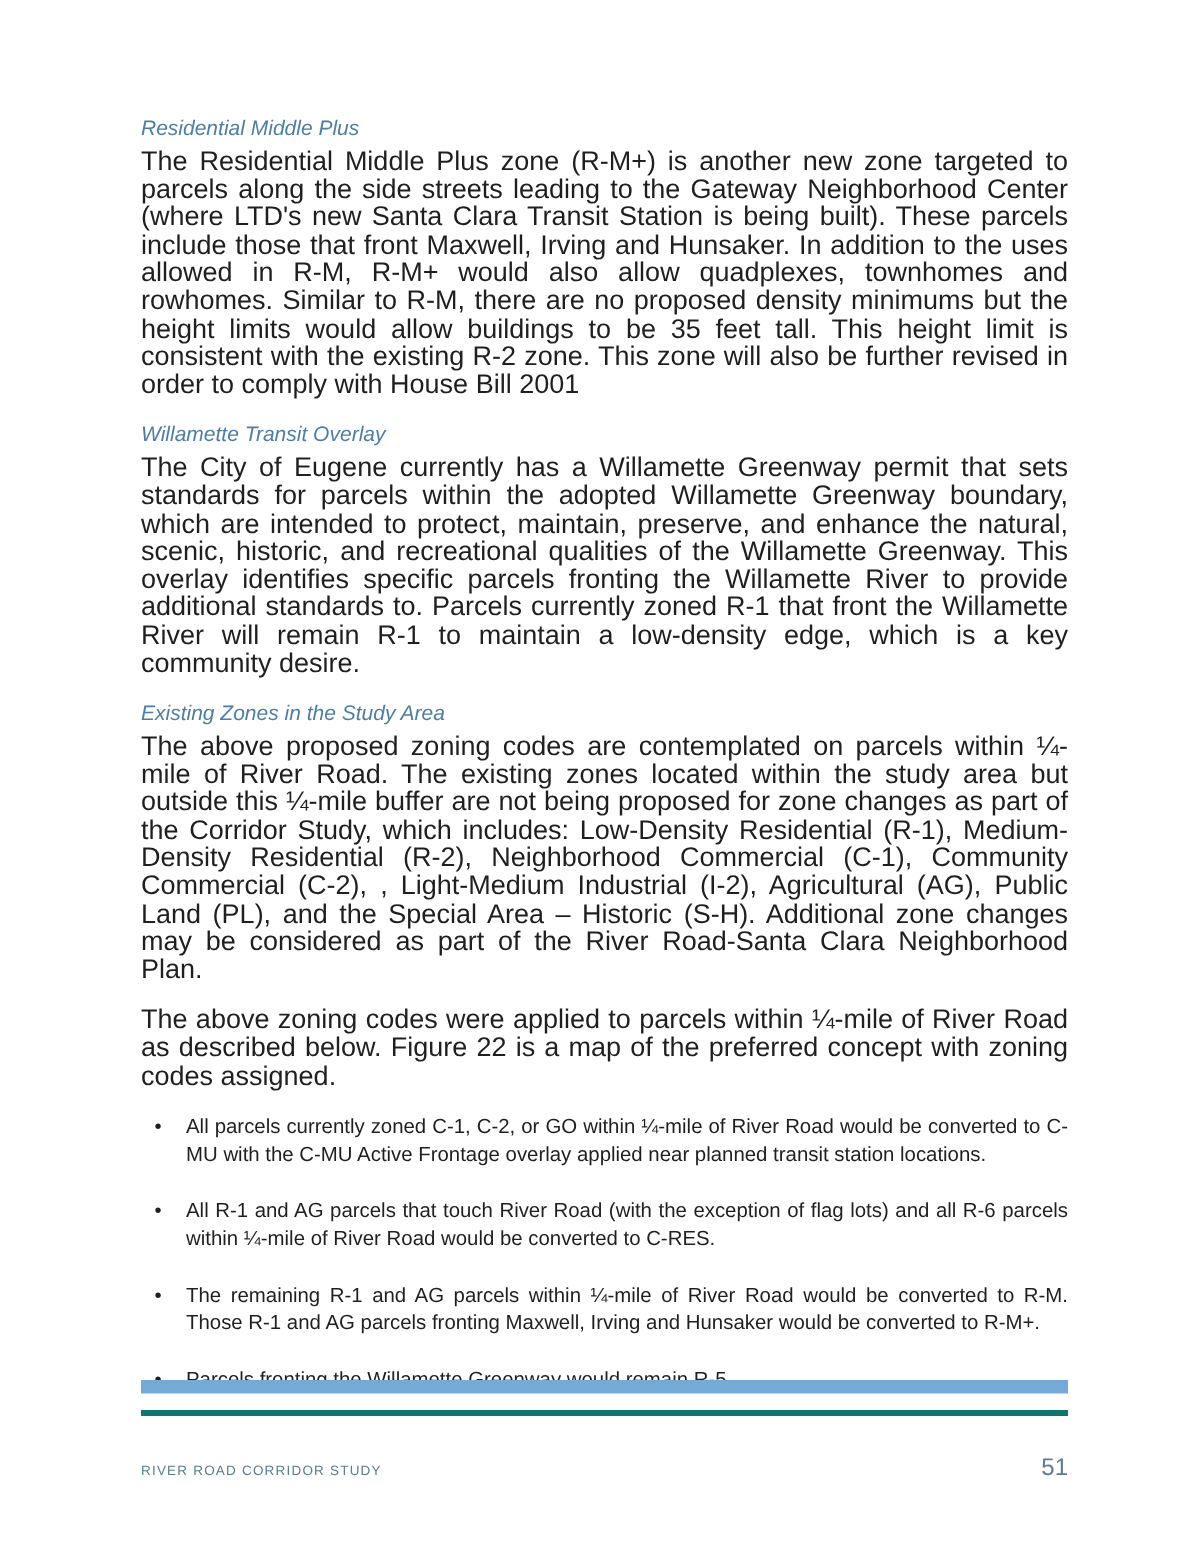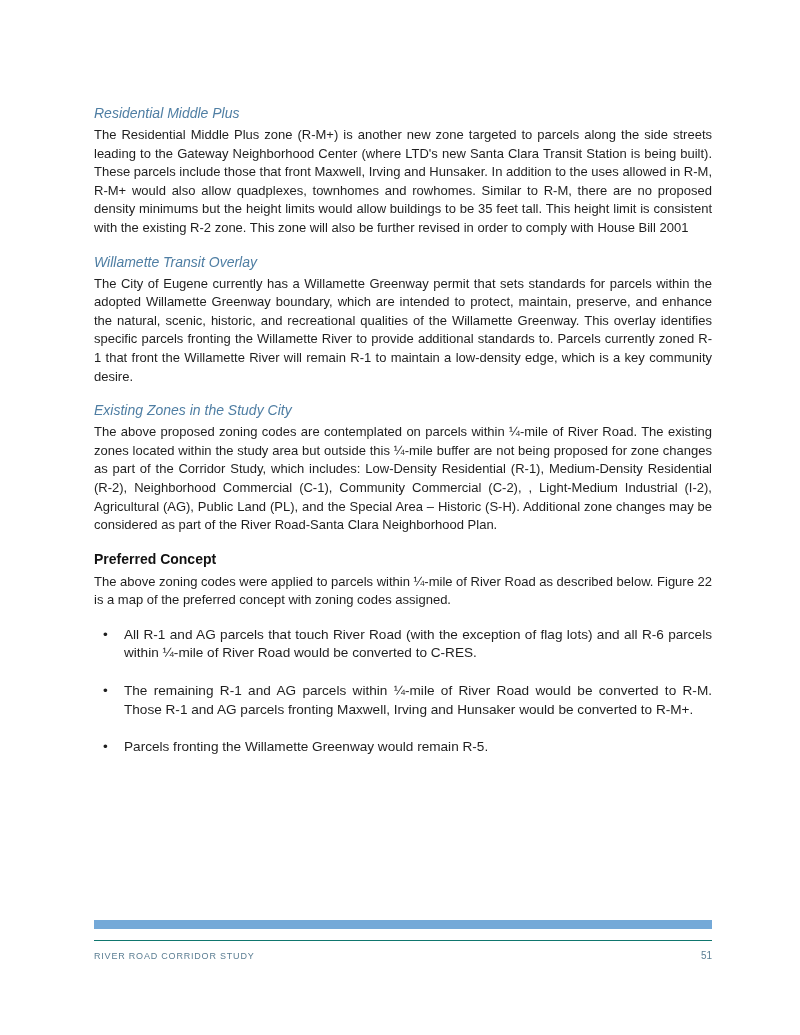--- a/index.html
+++ b/index.html
@@ -16,36 +16,36 @@
     overflow: hidden;
   }
   .page {
     position: absolute;
     inset: 0;
     background: #ffffff;
   }
   .content {
     position: absolute;
     left: 94px;
-    top: 104px;
+    top: 76px;
     width: 618px;
   }
   .section-heading {
     font-style: italic;
     font-weight: normal;
     color: #4f7ea3;
     font-size: 14px;
     line-height: 18px;
     margin: 0 0 4px 0;
   }
   .section {
     margin-bottom: 15px;
   }
   .body-text {
-    font-size: 13px;
+    font-size: 18px;
     line-height: 18.6px;
     margin: 0;
     text-align: justify;
     color: #1f1f1f;
   }
   .bold-heading {
     font-weight: bold;
     color: #111111;
     font-size: 14px;
     line-height: 18px;
@@ -76,33 +76,33 @@
     left: 94px;
     width: 618px;
     top: 920px;
   }
   .footer-bar {
     height: 9px;
     background: #74a9d8;
   }
   .footer-row {
     margin-top: 11px;
-    border-top: 1px solid #0f766e;
-    padding-top: 9px;
+    border-top: 4px solid #0f766e;
+    padding-top: 26px;
     display: flex;
     justify-content: space-between;
     align-items: baseline;
   }
   .footer-title {
     font-size: 9px;
     letter-spacing: 0.8px;
     color: #5a7d92;
   }
   .footer-page {
-    font-size: 10px;
+    font-size: 16px;
     color: #5a7d92;
     margin-left: 32px;
   }
 </style>
 </head>
 <body>
 
 <div class="page">
 
   <div class="content">
@@ -111,29 +111,29 @@
       <h2 class="section-heading">Residential Middle Plus</h2>
       <p class="body-text">The Residential Middle Plus zone (R-M+) is another new zone targeted to parcels along the side streets leading to the Gateway Neighborhood Center (where LTD's new Santa Clara Transit Station is being built). These parcels include those that front Maxwell, Irving and Hunsaker. In addition to the uses allowed in R-M, R-M+ would also allow quadplexes, townhomes and rowhomes. Similar to R-M, there are no proposed density minimums but the height limits would allow buildings to be 35 feet tall. This height limit is consistent with the existing R-2 zone. This zone will also be further revised in order to comply with House Bill 2001</p>
     </div>
 
     <div class="section">
       <h2 class="section-heading">Willamette Transit Overlay</h2>
       <p class="body-text">The City of Eugene currently has a Willamette Greenway permit that sets standards for parcels within the adopted Willamette Greenway boundary, which are intended to protect, maintain, preserve, and enhance the natural, scenic, historic, and recreational qualities of the Willamette Greenway. This overlay identifies specific parcels fronting the Willamette River to provide additional standards to. Parcels currently zoned R-1 that front the Willamette River will remain R-1 to maintain a low-density edge, which is a key community desire.</p>
     </div>
 
     <div class="section">
-      <h2 class="section-heading">Existing Zones in the Study City</h2>
+      <h2 class="section-heading">Existing Zones in the Study Area</h2>
       <p class="body-text">The above proposed zoning codes are contemplated on parcels within ¼-mile of River Road. The existing zones located within the study area but outside this ¼-mile buffer are not being proposed for zone changes as part of the Corridor Study, which includes: Low-Density Residential (R-1), Medium-Density Residential (R-2), Neighborhood Commercial (C-1), Community Commercial (C-2), , Light-Medium Industrial (I-2), Agricultural (AG), Public Land (PL), and the Special Area – Historic (S-H). Additional zone changes may be considered as part of the River Road-Santa Clara Neighborhood Plan.</p>
     </div>
 
     <div class="section">
-      <h2 class="bold-heading">Preferred Concept</h2>
       <p class="body-text">The above zoning codes were applied to parcels within ¼-mile of River Road as described below. Figure 22 is a map of the preferred concept with zoning codes assigned.</p>
 
       <ul class="bullet-list">
+        <li>All parcels currently zoned C-1, C-2, or GO within ¼-mile of River Road would be converted to C-MU with the C-MU Active Frontage overlay applied near planned transit station locations.</li>
         <li>All R-1 and AG parcels that touch River Road (with the exception of flag lots) and all R-6 parcels within ¼-mile of River Road would be converted to C-RES.</li>
         <li>The remaining R-1 and AG parcels within ¼-mile of River Road would be converted to R-M. Those R-1 and AG parcels fronting Maxwell, Irving and Hunsaker would be converted to R-M+.</li>
         <li>Parcels fronting the Willamette Greenway would remain R-5.</li>
       </ul>
     </div>
 
   </div>
 
   <div class="footer">
     <div class="footer-bar"></div>

